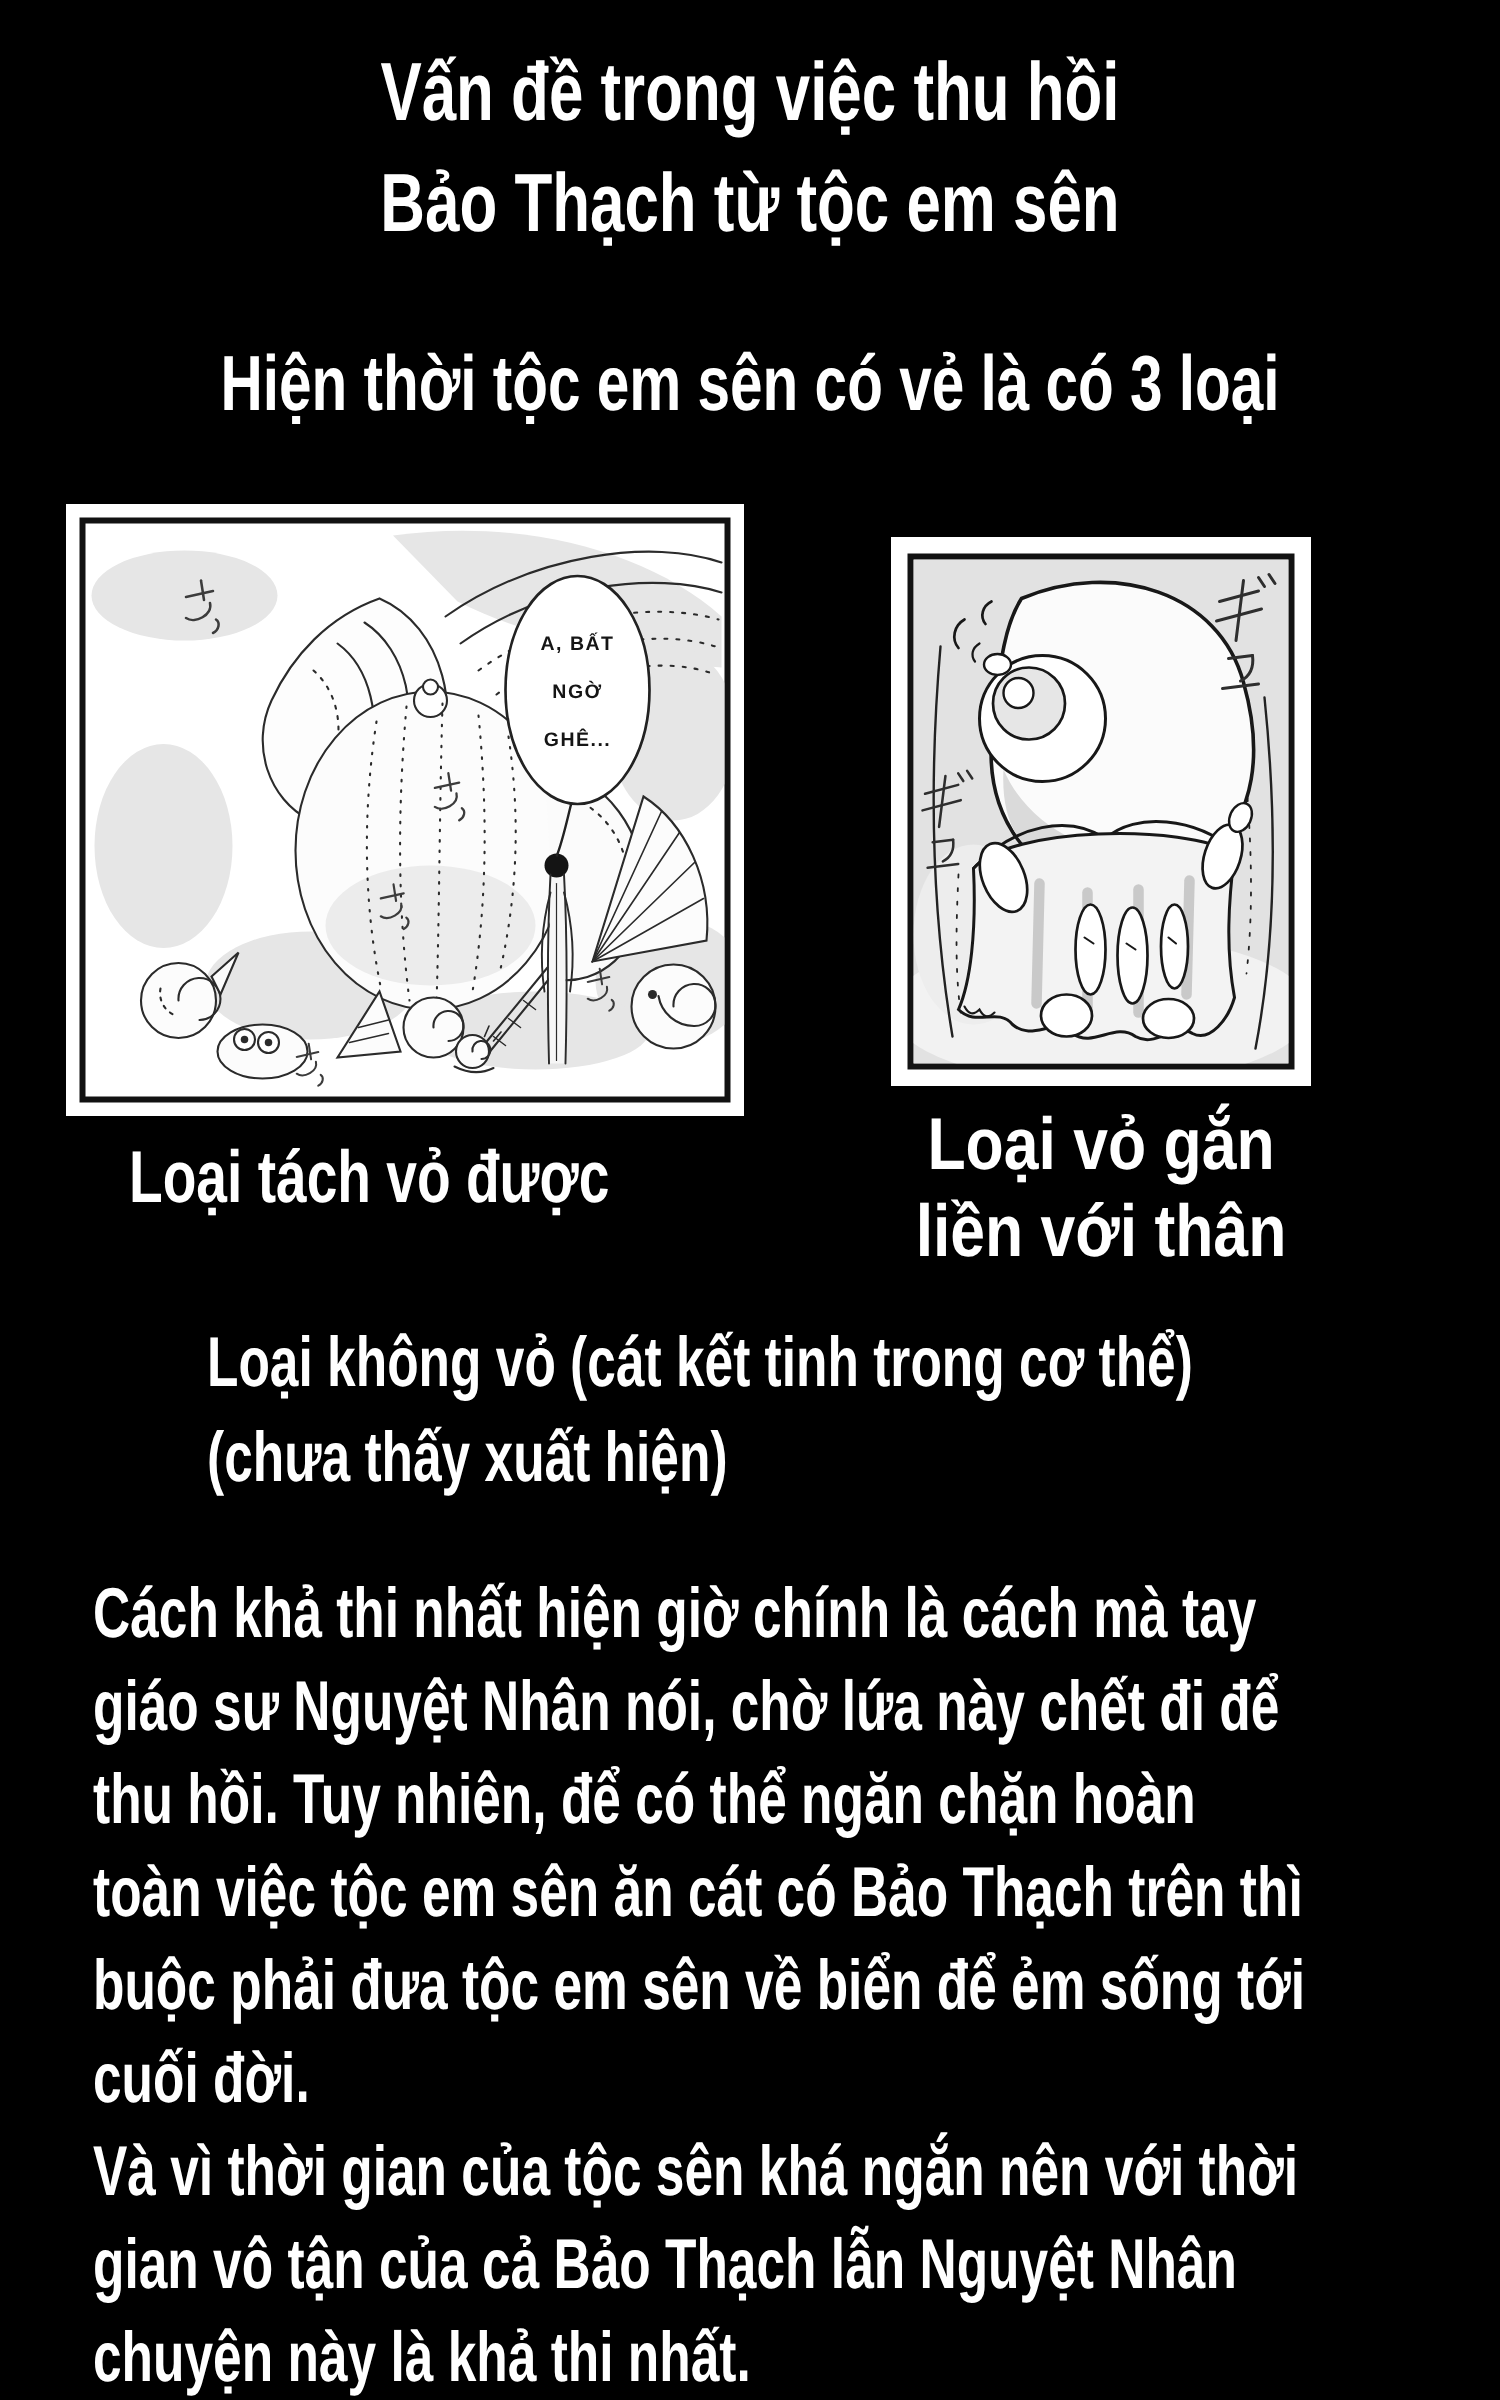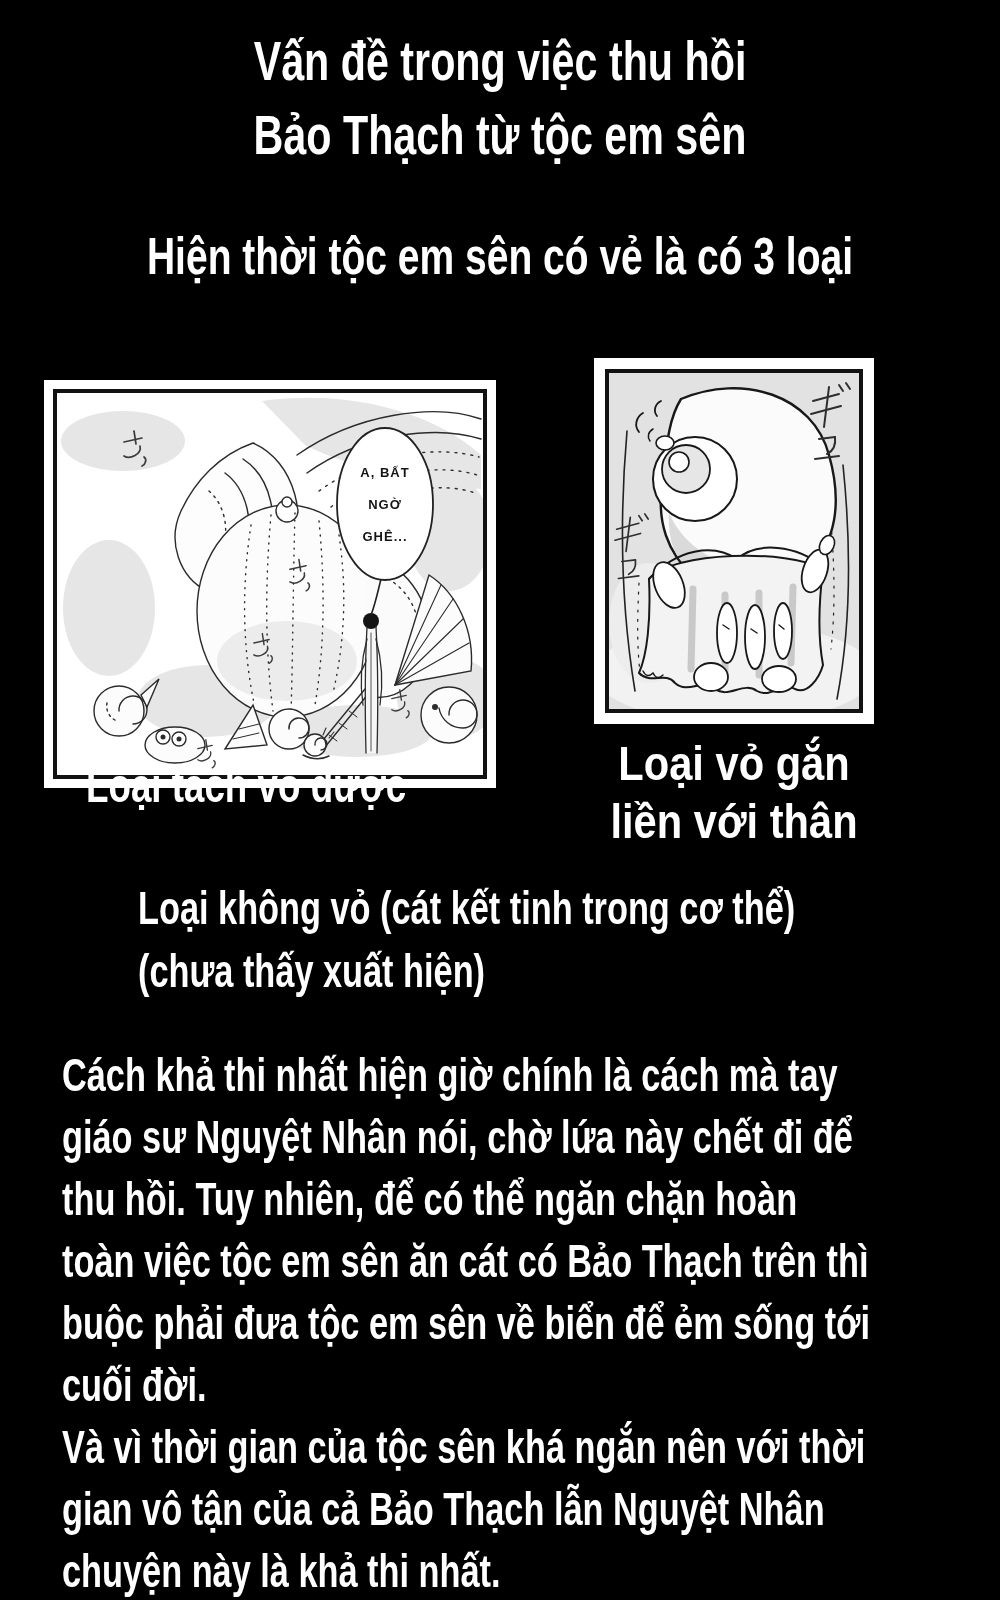--- a/index.html
+++ b/index.html
@@ -9,21 +9,21 @@
   }
   .title{
     position:absolute;top:24px;left:0;width:1000px;text-align:center;
     font-size:55px;line-height:74px;transform:scaleX(0.75);
   }
   .subtitle{
     position:absolute;top:226px;left:-200px;width:1400px;text-align:center;
     font-size:52px;line-height:60px;white-space:nowrap;transform:scaleX(0.75);
   }
   .panel{position:absolute;background:#fff;}
-  .panel-left{left:44px;top:336px;width:452px;height:408px;margin-top:44px;}
+  .panel-left{left:44px;top:336px;width:452px;height:408px;}
   .panel-right{left:594px;top:358px;width:280px;height:366px;}
   .panel-frame{position:absolute;border:4px solid #121212;background:#fff;overflow:hidden;}
   .panel-left .panel-frame{inset:9px;}
   .panel-right .panel-frame{inset:11px;}
   svg.art{position:absolute;left:0;top:0;width:100%;height:100%;display:block;}
   .caption-left{
     position:absolute;left:86px;top:756px;font-size:49px;line-height:58px;
     white-space:nowrap;transform:scaleX(0.75);transform-origin:0 0;
   }
   .caption-right{

